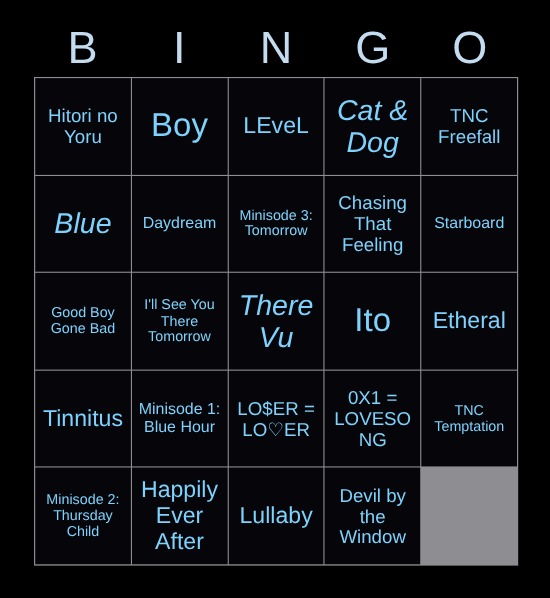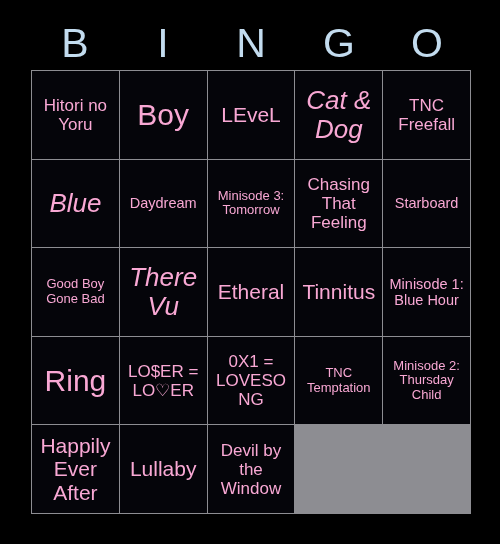--- a/index.html
+++ b/index.html
@@ -65,21 +65,21 @@
     display: flex;
     align-items: center;
     justify-content: center;
     text-align: center;
     overflow: hidden;
     padding: 2px 3px;
     box-sizing: border-box;
   }
 
   .cell-text {
-    color: #f9a8d4;
+    color: #7dd3fc;
     font-family: "Liberation Sans", sans-serif;
     line-height: 1.12;
     font-weight: 400;
     width: 100%;
     display: block;
     word-wrap: break-word;
     user-select: none;
   }
 
   
@@ -134,34 +134,37 @@
         <span class="cell-text fs-l">Chasing That Feeling</span>
       </div>
     <div class="bingo-cell">
         <span class="cell-text fs-m">Starboard</span>
       </div>
 
     <div class="bingo-cell">
         <span class="cell-text fs-s">Good Boy Gone Bad</span>
       </div>
     <div class="bingo-cell">
+        <span class="cell-text fs-s">I'll See You There Tomorrow</span>
+      </div>
+    <div class="bingo-cell">
         <span class="cell-text fs-xxl">There Vu</span>
+      </div>
+    <div class="bingo-cell">
+        <span class="cell-text fs-hg">Ito</span>
       </div>
     <div class="bingo-cell">
         <span class="cell-text fs-xl">Etheral</span>
       </div>
 
     <div class="bingo-cell">
         <span class="cell-text fs-xl">Tinnitus</span>
       </div>
     <div class="bingo-cell">
         <span class="cell-text fs-m">Minisode 1: Blue Hour</span>
-      </div>
-    <div class="bingo-cell">
-        <span class="cell-text fs-hg">Ring</span>
       </div>
     <div class="bingo-cell">
         <span class="cell-text fs-l">LO$ER = LO♡ER</span>
       </div>
     <div class="bingo-cell">
         <span class="cell-text fs-xs">0X1 = LOVESONG</span>
       </div>
 
     <div class="bingo-cell">
         <span class="cell-text fs-s">TNC Temptation</span>

